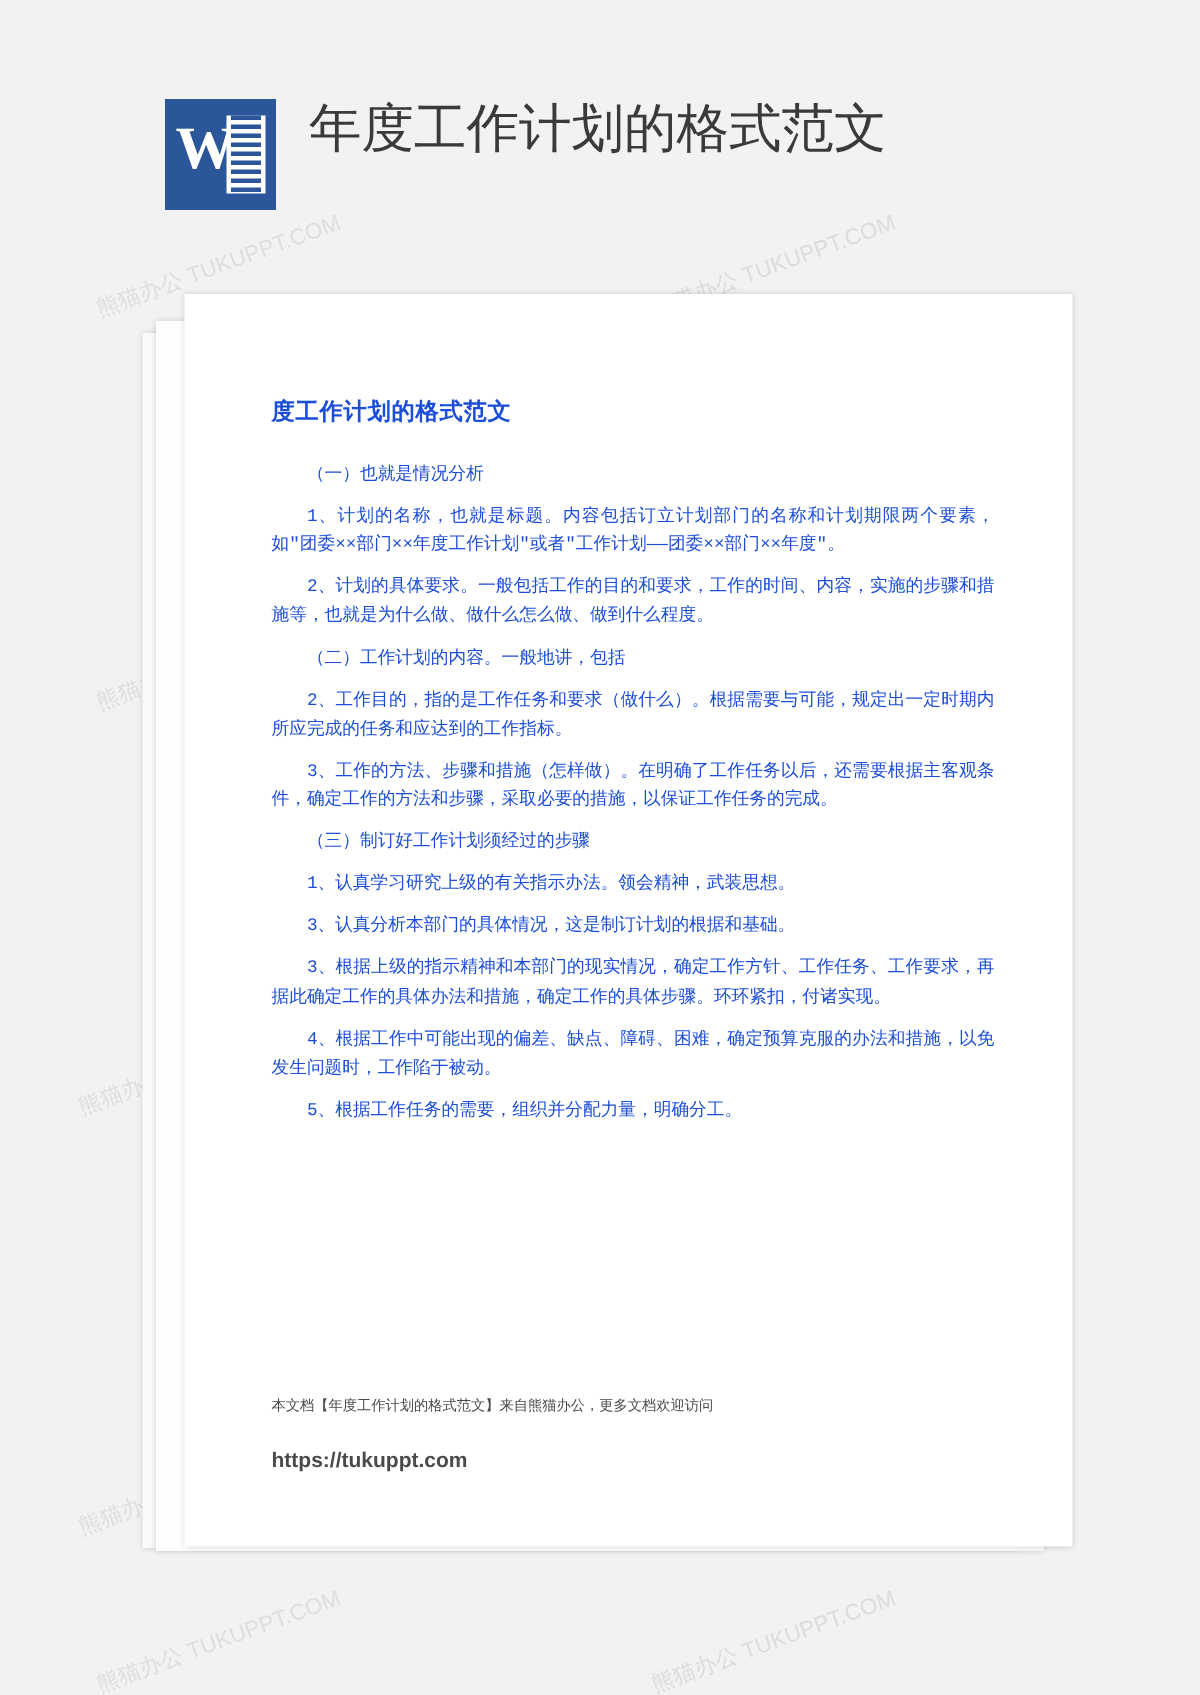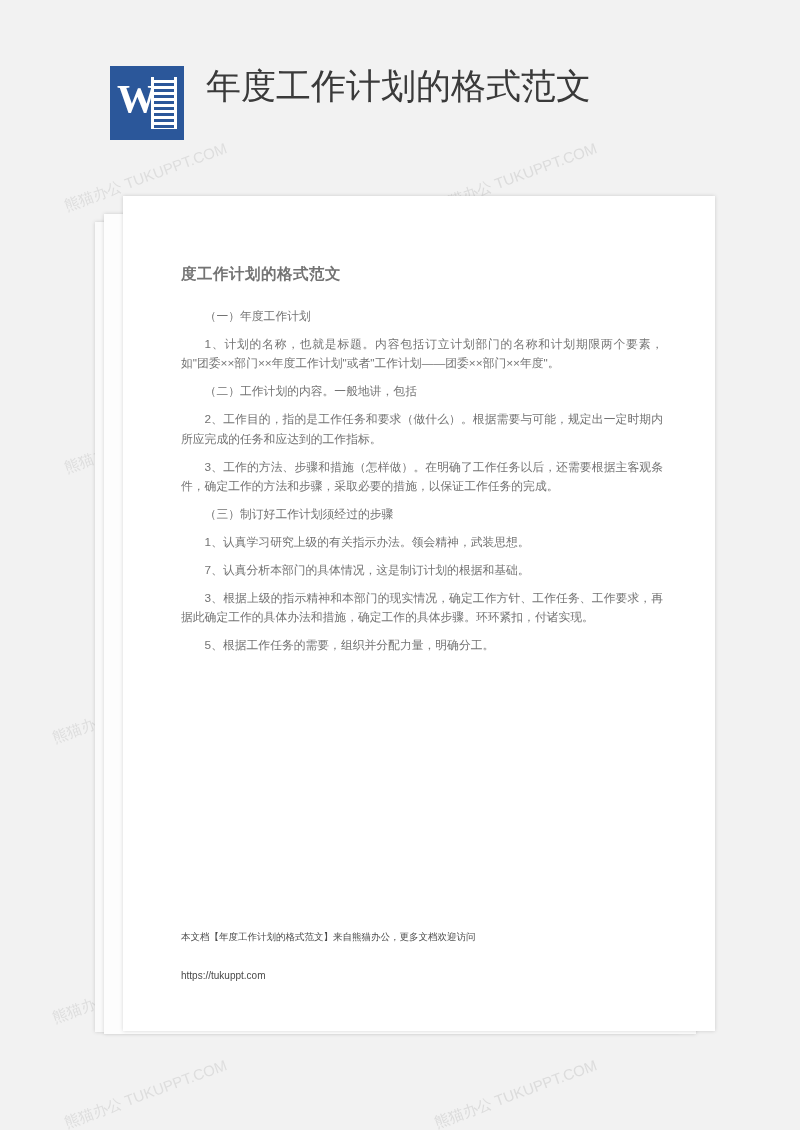--- a/index.html
+++ b/index.html
@@ -106,22 +106,22 @@
     position: absolute;
     left: 28px;
     top: 0;
     width: 592px;
     height: 835px;
     padding: 0;
     box-sizing: border-box;
   }
   .doc-inner {
     padding: 68px 52px 0 58px;
-    font-family: Liberation Sans, sans-serif;
-    color: #737373;
+    font-family: Liberation Mono, monospace;
+    color: #1d4ed8;
   }
   .doc-heading {
     font-size: 15.5px;
     font-weight: bold;
     margin: 0 0 22px 0;
     letter-spacing: 0.5px;
   }
   .doc-p {
     font-size: 11.8px;
     line-height: 1.62;
@@ -134,23 +134,24 @@
     left: 58px;
     bottom: 87px;
     font-size: 9.5px;
     color: #4a4a4a;
     font-family: "Liberation Serif", serif;
   }
   .footer-url {
     position: absolute;
     left: 58px;
     bottom: 50px;
-    font-size: 10px;
+    font-size: 14px;
     color: #4a4a4a;
     font-family: "Liberation Sans", sans-serif;
+    font-weight: bold;
   }
 
   
   .wm {
     position: absolute;
     color: rgba(150,150,150,0.22);
     font-size: 15px;
     font-family: "Liberation Sans", sans-serif;
     transform: rotate(-20deg);
     white-space: nowrap;
@@ -197,28 +198,30 @@
 
 <div class="page-stack">
   <div class="sheet sheet-back2"></div>
   <div class="sheet sheet-back1"></div>
   <div class="sheet sheet-front"></div>
 
   <div class="doc-body">
     <div class="doc-inner">
       <h1 class="doc-heading">度工作计划的格式范文</h1>
       <div id="paragraphs">
-          <p class="doc-p">（一）年度工作计划</p>
+          <p class="doc-p">（一）也就是情况分析</p>
           <p class="doc-p">1、计划的名称，也就是标题。内容包括订立计划部门的名称和计划期限两个要素，如"团委××部门××年度工作计划"或者"工作计划——团委××部门××年度"。</p>
+          <p class="doc-p">2、计划的具体要求。一般包括工作的目的和要求，工作的时间、内容，实施的步骤和措施等，也就是为什么做、做什么怎么做、做到什么程度。</p>
           <p class="doc-p">（二）工作计划的内容。一般地讲，包括</p>
           <p class="doc-p">2、工作目的，指的是工作任务和要求（做什么）。根据需要与可能，规定出一定时期内所应完成的任务和应达到的工作指标。</p>
           <p class="doc-p">3、工作的方法、步骤和措施（怎样做）。在明确了工作任务以后，还需要根据主客观条件，确定工作的方法和步骤，采取必要的措施，以保证工作任务的完成。</p>
           <p class="doc-p">（三）制订好工作计划须经过的步骤</p>
           <p class="doc-p">1、认真学习研究上级的有关指示办法。领会精神，武装思想。</p>
-          <p class="doc-p">7、认真分析本部门的具体情况，这是制订计划的根据和基础。</p>
+          <p class="doc-p">3、认真分析本部门的具体情况，这是制订计划的根据和基础。</p>
           <p class="doc-p">3、根据上级的指示精神和本部门的现实情况，确定工作方针、工作任务、工作要求，再据此确定工作的具体办法和措施，确定工作的具体步骤。环环紧扣，付诸实现。</p>
+          <p class="doc-p">4、根据工作中可能出现的偏差、缺点、障碍、困难，确定预算克服的办法和措施，以免发生问题时，工作陷于被动。</p>
           <p class="doc-p">5、根据工作任务的需要，组织并分配力量，明确分工。</p>
         </div>
     </div>
     <div class="footer-note">本文档【年度工作计划的格式范文】来自熊猫办公，更多文档欢迎访问</div>
     <div class="footer-url">https://tukuppt.com</div>
   </div>
 </div>
 
 </body></html>

